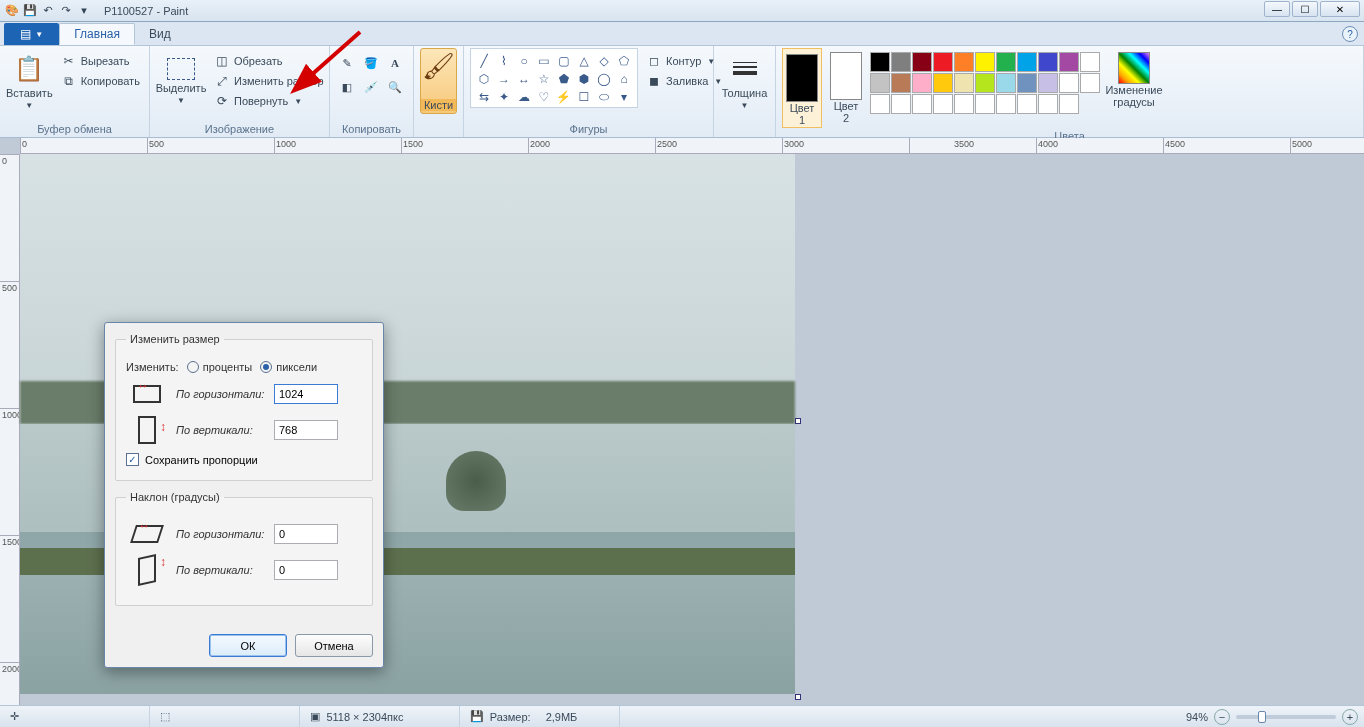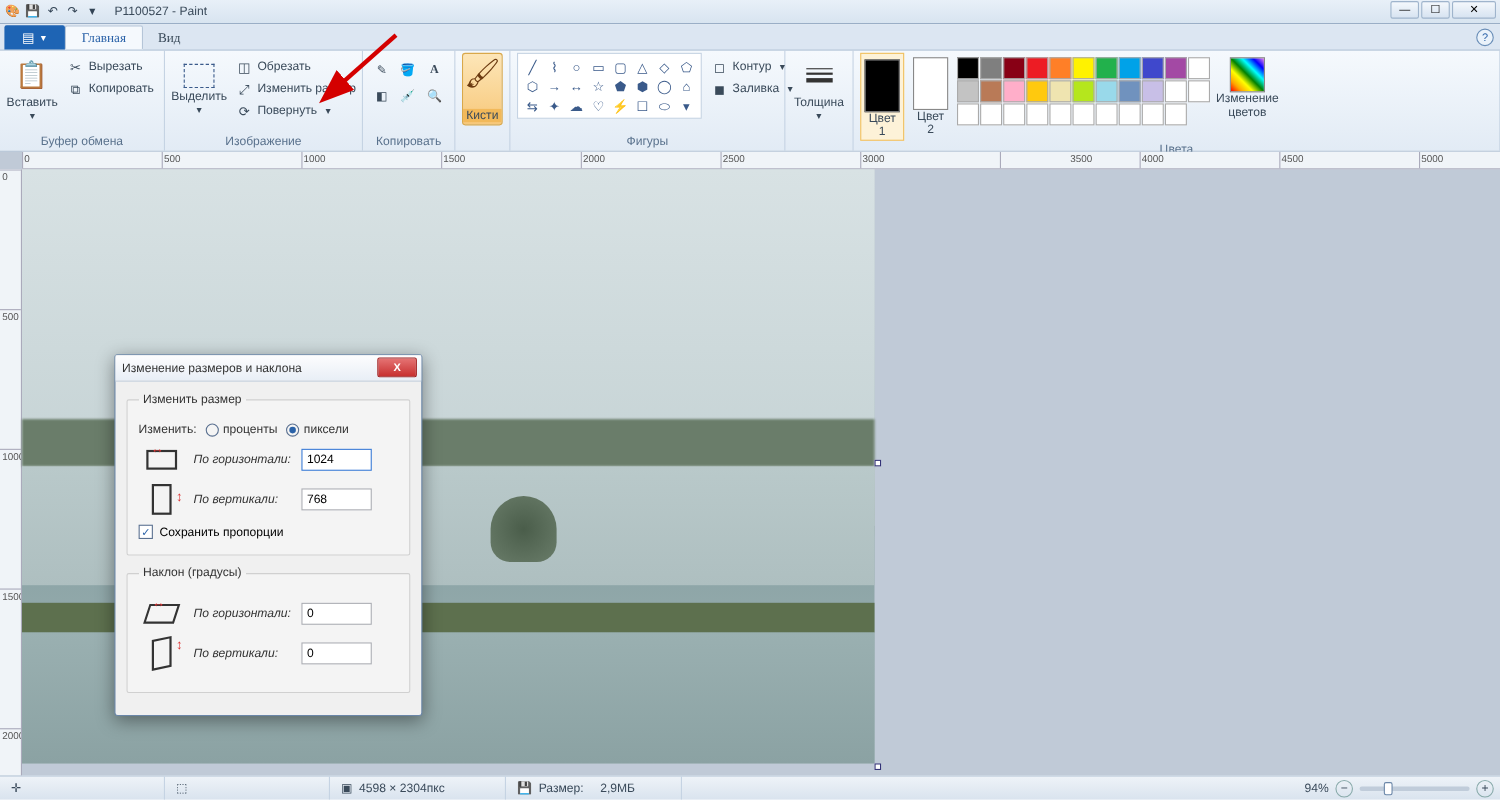--- a/index.html
+++ b/index.html
@@ -11,21 +11,21 @@
 .qat-icon { width: 16px; height: 16px; display:flex; align-items:center; justify-content:center; font-size:11px; color:#345; }
 .titlebar .title { padding-left: 8px; color:#3a4a5a; }
 .win-controls { position:absolute; right:4px; top:1px; display:flex; gap:2px; }
 .win-btn { width:26px; height:16px; background:linear-gradient(#f4f8fc,#d7e3f1); border:1px solid #9fb4cc; border-radius:2px; display:flex; align-items:center; justify-content:center; font-size:10px; }
 .win-btn.close { width:40px; }
 
 
 .ribbon-tabs { height: 24px; background:#dce6f2; display:flex; align-items:flex-end; font-size:12px; border-bottom:1px solid #b5c5d8; position:relative; }
 .file-btn { background:#1e64b4; color:#fff; height:22px; padding:0 16px; display:flex; align-items:center; border-radius:2px 2px 0 0; margin-left:4px; }
 .file-btn .arrow { margin-left:4px; font-size:8px; }
-.tab { height:22px; padding:0 14px; display:flex; align-items:center; color:#3a4a5a;font-family:Liberation Serif, serif; }
+.tab { height:22px; padding:0 14px; display:flex; align-items:center; color:#3a4a5a; }
 .tab.active { background:#f5f9fd; border:1px solid #b5c5d8; border-bottom:1px solid #f5f9fd; border-radius:2px 2px 0 0; color:#2a62a8; }
 .help-icon { position:absolute; right:6px; top:4px; width:16px; height:16px; border:1px solid #6b8fb8; border-radius:50%; display:flex; align-items:center; justify-content:center; font-size:10px; color:#2a62a8; background:#eaf2fa;}
 
 
 .ribbon { height: 92px; background:linear-gradient(#f5f9fd,#e2ebf5); display:flex; border-bottom:1px solid #a8bcd2; font-size:11px; color:#3a4a5a; }
 .group { border-right:1px solid #c5d3e3; padding:2px 6px 0 6px; display:flex; flex-direction:column; }
 .group-body { flex:1; display:flex; align-items:flex-start; gap:4px; }
 .group-label { text-align:center; color:#5a728d; padding:2px 0; font-size:11px; }
 .big-btn { display:flex; flex-direction:column; align-items:center; justify-content:center; width:50px; height:66px; gap:2px; }
 .big-btn .ico { width:32px; height:32px; display:flex; align-items:center; justify-content:center; font-size:24px; }
@@ -323,21 +323,21 @@
           <div class="sw" style="background: rgb(255, 255, 255);"></div>
           <div class="sw" style="background: rgb(255, 255, 255);"></div>
           <div class="sw" style="background: rgb(255, 255, 255);"></div>
           <div class="sw" style="background: rgb(255, 255, 255);"></div>
           <div class="sw" style="background: rgb(255, 255, 255);"></div>
           <div class="sw" style="background: rgb(255, 255, 255);"></div>
         </div>
       <div class="edit-colors">
         <div class="rainbow"></div>
         <div class="lbl" style="white-space:pre; text-align:center; font-size:11px;">Изменение
-цветов</div>
+градусы</div>
       </div>
     </div>
     <div class="group-label">Цвета</div>
   </div>
 </div>
 
 <svg class="red-arrow" style="left:290px; top:26px;" width="80" height="70">
   <defs>
       <marker id="ah" markerWidth="10" markerHeight="10" refX="2" refY="3" orient="auto">
         <path d="M0,0 L0,6 L8,3 z" fill="#d40000"></path>
@@ -356,21 +356,21 @@
       <div class="tlabel" style="left: 256px;">1000</div>
       <div class="tick" style="left: 381px;"></div>
       <div class="tlabel" style="left: 383px;">1500</div>
       <div class="tick" style="left: 508px;"></div>
       <div class="tlabel" style="left: 510px;">2000</div>
       <div class="tick" style="left: 635px;"></div>
       <div class="tlabel" style="left: 637px;">2500</div>
       <div class="tick" style="left: 762px;"></div>
       <div class="tlabel" style="left: 764px;">3000</div>
       <div class="tick" style="left: 889px;"></div>
-      <div class="tlabel" style="left: 910px; padding-left: 43px;">3500</div>
+      <div class="tlabel" style="left: 891px; padding-left: 43px;">3500</div>
       <div class="tick" style="left: 1016px;"></div>
       <div class="tlabel" style="left: 1018px;">4000</div>
       <div class="tick" style="left: 1143px;"></div>
       <div class="tlabel" style="left: 1145px;">4500</div>
       <div class="tick" style="left: 1270px;"></div>
       <div class="tlabel" style="left: 1272px;">5000</div>
     </div>
   <div class="ruler-v" id="rulerv">
       <div class="tick" style="top: 0px;"></div>
       <div class="tlabel" style="top: 2px;">0</div>
@@ -388,24 +388,20 @@
       <div class="treeline"></div>
       <div class="mid"></div>
       <div class="tree"></div>
       <div class="shore"></div>
       <div class="water"></div>
   </div>
   <div class="handle" style="left:795px; top:280px;"></div>
   <div class="handle" style="left:795px; top:556px;"></div>
 
   <div class="dialog">
-    <div class="dlg-title">
-      <span>Изменение размеров и наклона</span>
-      <div class="dlg-close">X</div>
-    </div>
     <div class="body">
       <fieldset class="fieldset">
         <legend>Изменить размер</legend>
         <div class="row">
           <span>Изменить:</span>
           <label class="radio">
               <span class="r"></span>
               <span>проценты</span>
             </label>
           <label class="radio">
@@ -452,33 +448,37 @@
           <div class="icon-box">
               <div class="skewv">
                 <div class="arr">↕</div>
               </div>
             </div>
           <div class="lbl-col">По вертикали:</div>
           <input type="text" value="0" style="">
         </div>
       </fieldset>
     </div>
+    <div class="dlg-buttons">
+      <button class="primary">ОК</button>
+      <button>Отмена</button>
+    </div>
   </div>
 </div>
 
 <div class="statusbar">
   <div class="cell" style="width:150px;">
       <span>✛</span>
     </div>
   <div class="cell" style="width:150px;">
       <span>⬚</span>
     </div>
   <div class="cell" style="width:160px;">
       <span>▣</span>
-      <span>4598 × 2304пкс</span>
+      <span>5118 × 2304пкс</span>
     </div>
   <div class="cell" style="width:160px;"><span>💾</span><span>Размер:</span>&nbsp;<span>2,9МБ</span></div>
   <div class="zoom">
     <span>94%</span>
     <span style="border:1px solid #8aa; width:16px; height:16px; border-radius:50%; display:flex;align-items:center;justify-content:center;">−</span>
     <div class="slider">
         <div class="thumb"></div>
       </div>
     <span style="border:1px solid #8aa; width:16px; height:16px; border-radius:50%; display:flex;align-items:center;justify-content:center;">+</span>
   </div>

